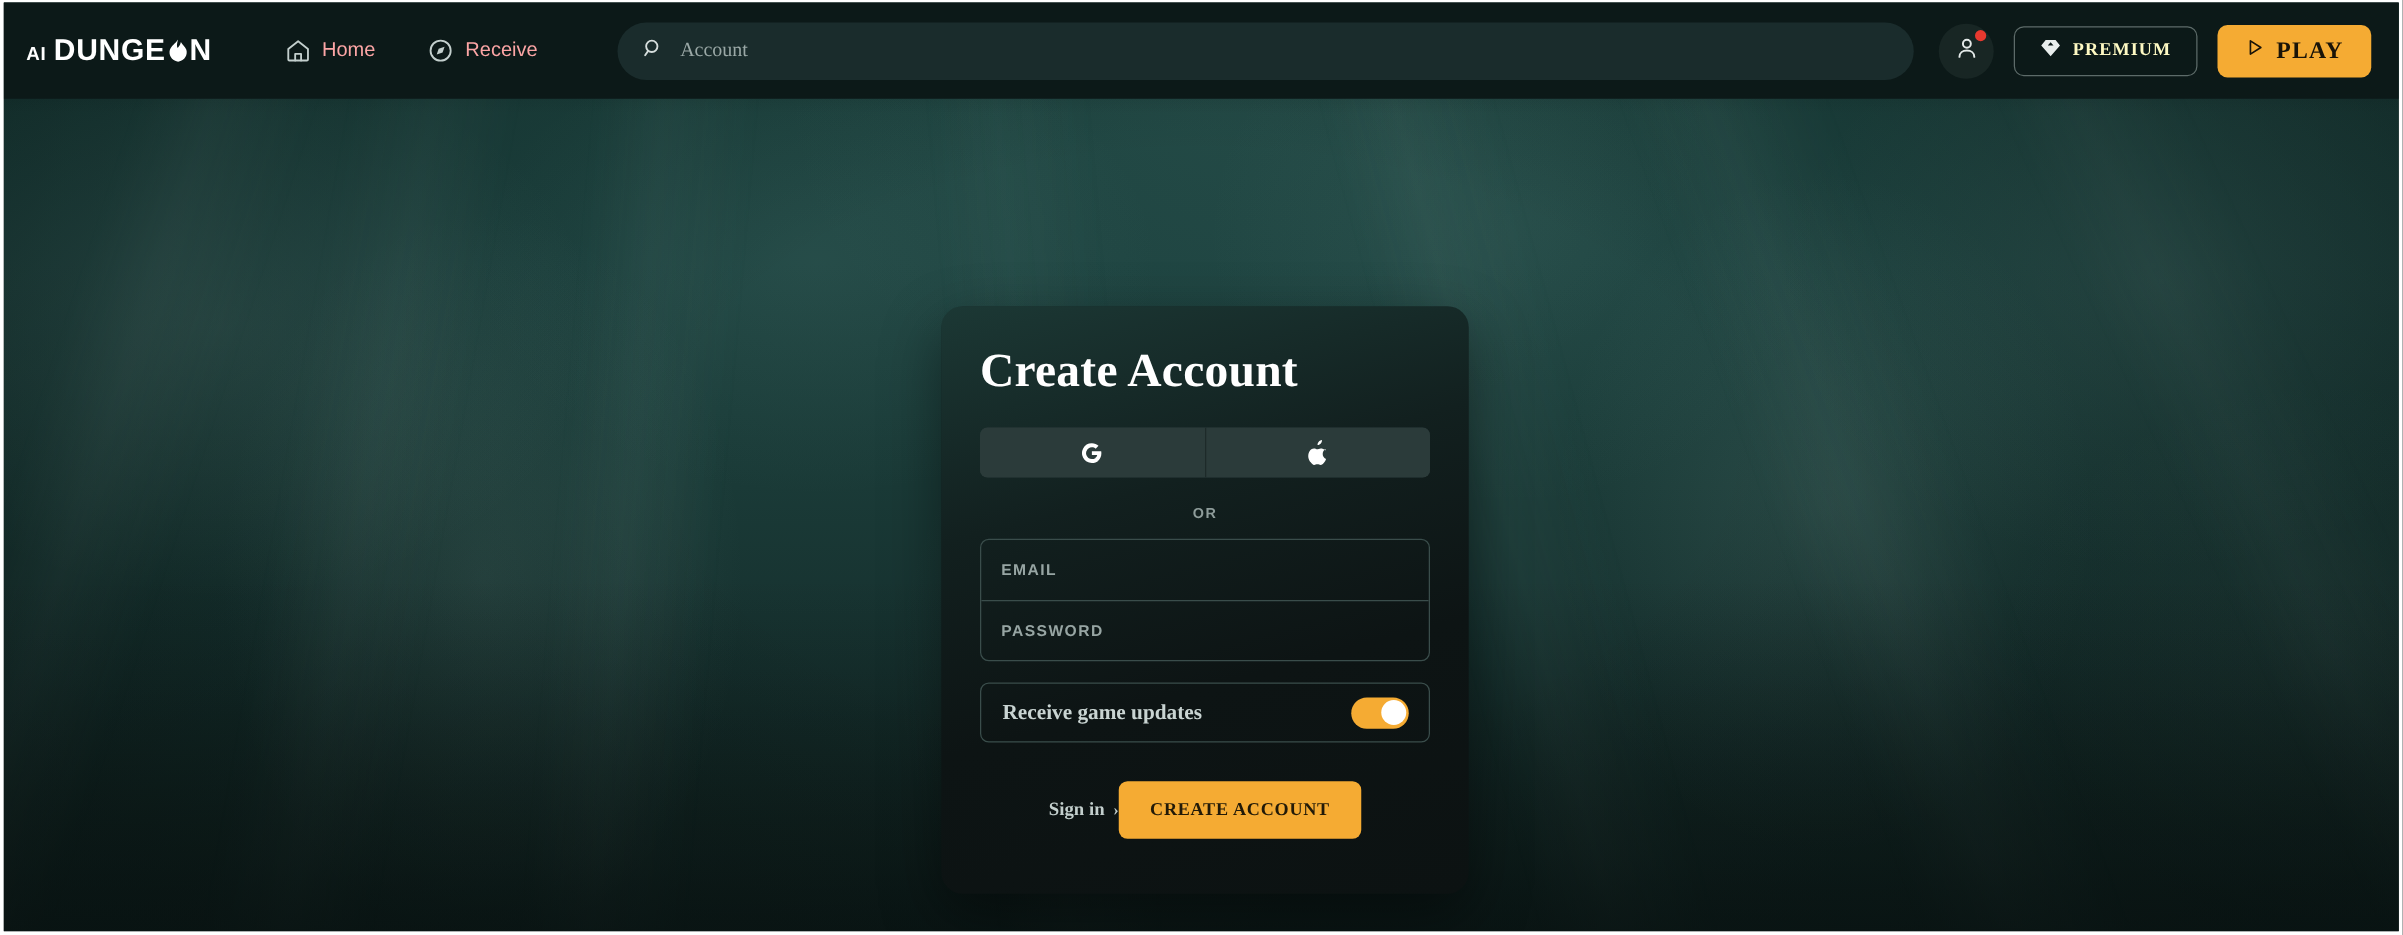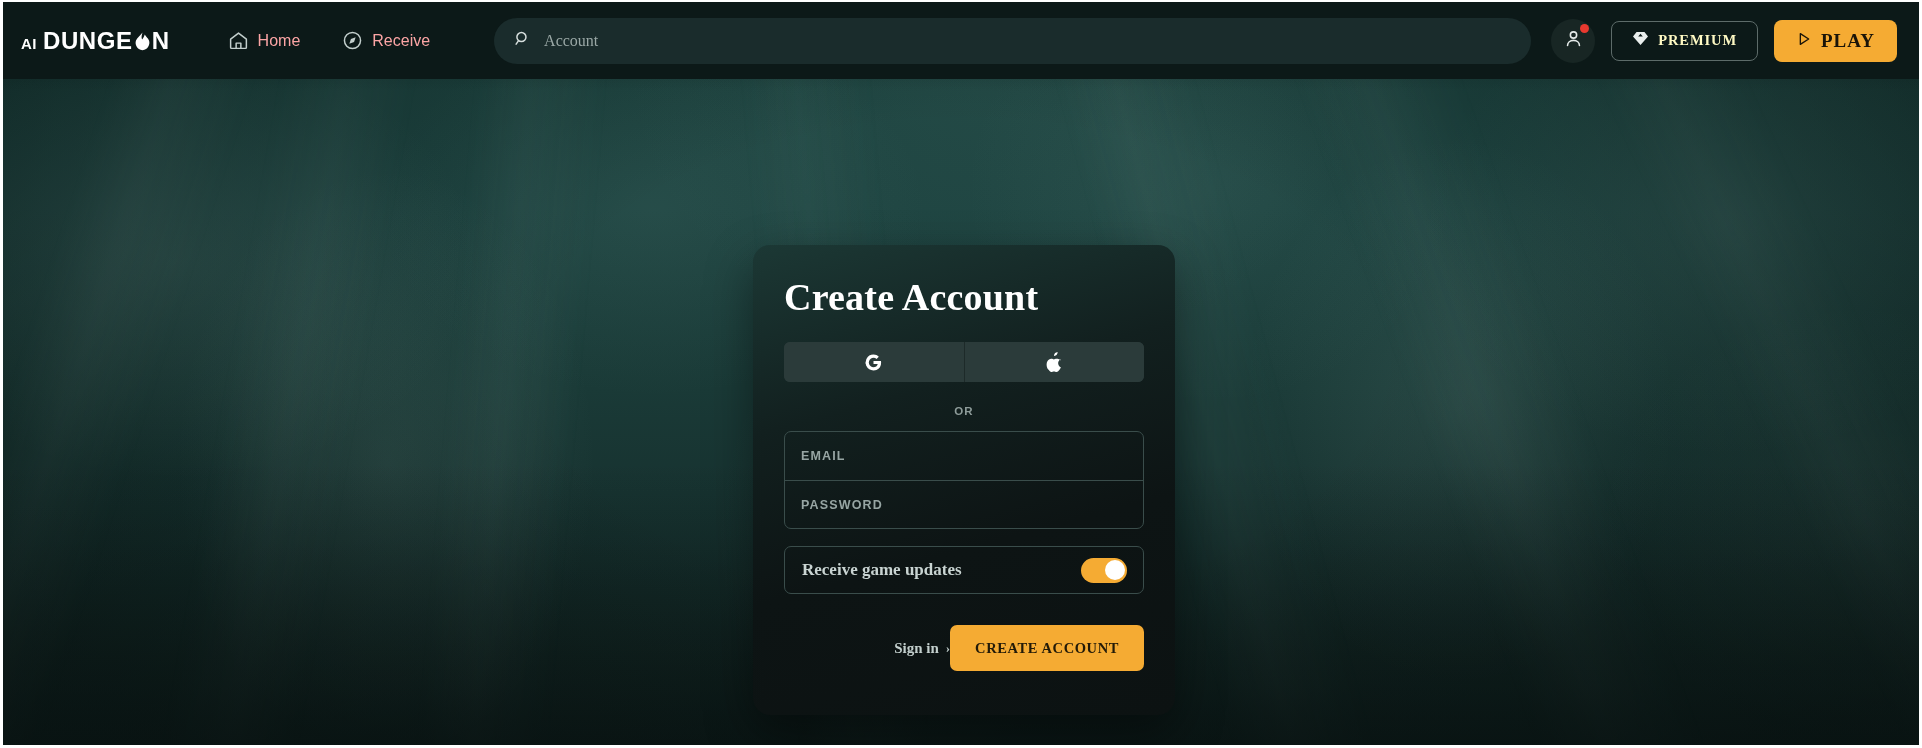--- a/index.html
+++ b/index.html
@@ -310,21 +310,21 @@
     top: 2.5px;
     right: 2.5px;
     width: 20px; height: 20px;
     border-radius: 50%;
     background: #ffffff;
   }
 
   #action-row {
     display: flex;
     align-items: center;
-    justify-content: flex-end;
+    justify-content: center;
   }
   #signin-link {
     display: flex;
     align-items: center;
     gap: 7px;
     color: #c3cfcd;
     font-size: 15px;
     font-weight: 700;
     cursor: pointer;
     font-family: "Liberation Serif", serif;

